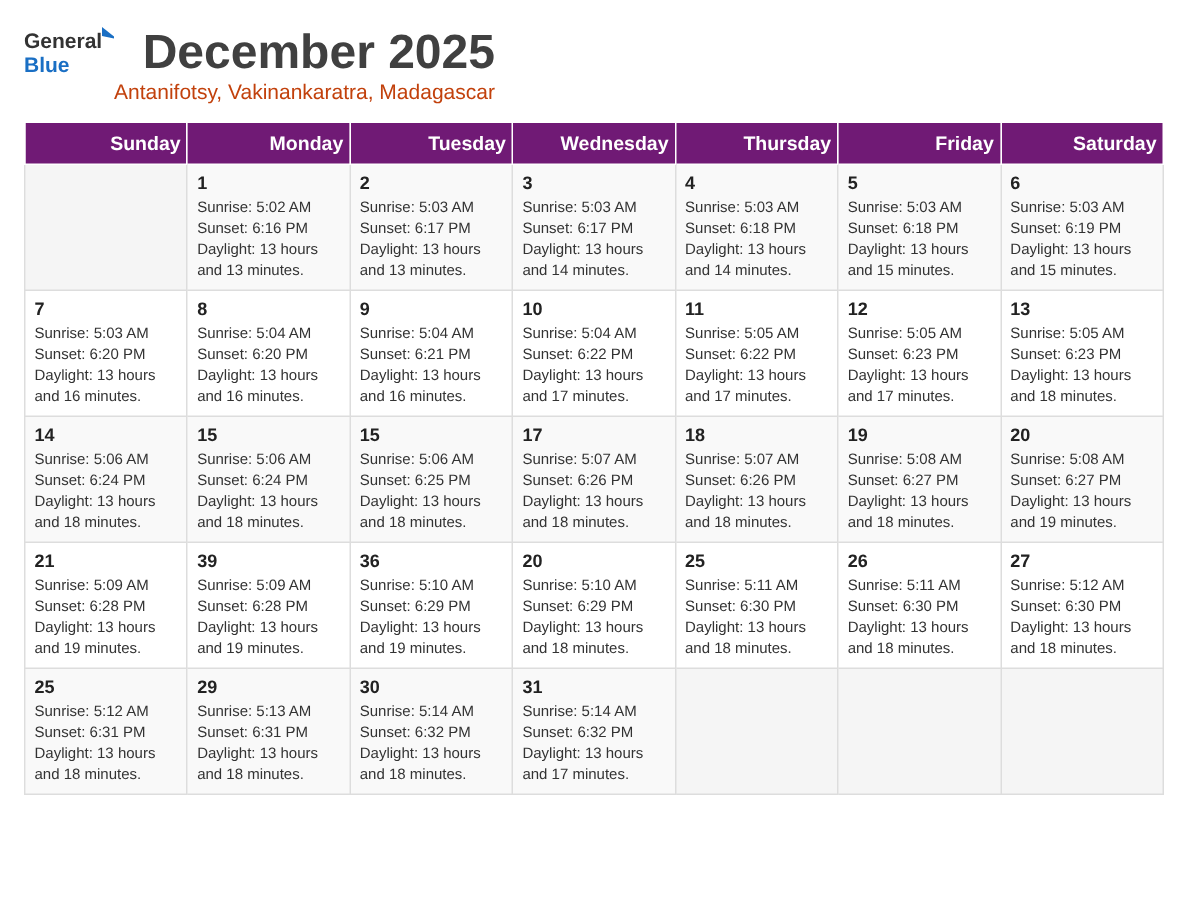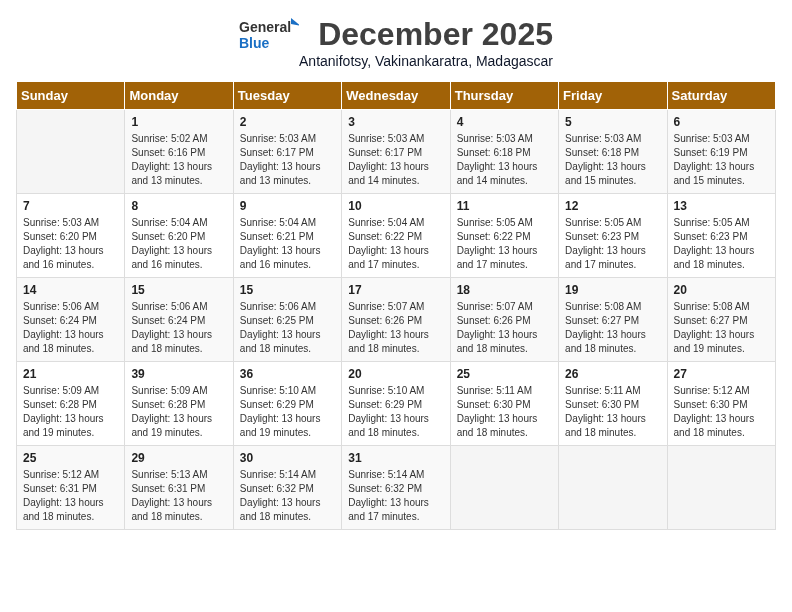--- a/index.html
+++ b/index.html
@@ -5,50 +5,50 @@
     * { box-sizing: border-box; margin: 0; padding: 0; }
     body {
       font-family: Arial, sans-serif;
       background: #fff;
       width: 792px;
       min-height: 612px;
       padding: 16px;
     }
     .header {
       display: flex;
-      justify-content: center;
+      justify-content: flex-start;
       align-items: flex-start;
       margin-bottom: 12px;
     }
     .logo {
       display: flex;
       align-items: center;
       gap: 4px;
     }
     .title-block {
       text-align: right;
     }
     .month-title {
       font-size: 32px;
       font-weight: bold;
       color: #404040;
     }
     .subtitle {
       font-size: 14px;
-      color: #0f172a;
+      color: #c2410c;
     }
     table {
       width: 100%;
       border-collapse: collapse;
       font-size: 11px;
     }
     thead tr th {
-      background-color: #a16207;
+      background-color: #701a75;
       color: #fff;
-      text-align: left;
+      text-align: right;
       padding: 6px 4px;
       font-size: 13px;
       font-weight: bold;
       border: 1px solid #fff;
     }
     tbody tr {
       border-bottom: 1px solid #ccc;
     }
     tbody tr:nth-child(odd) {
       background-color: #f9f9f9;

